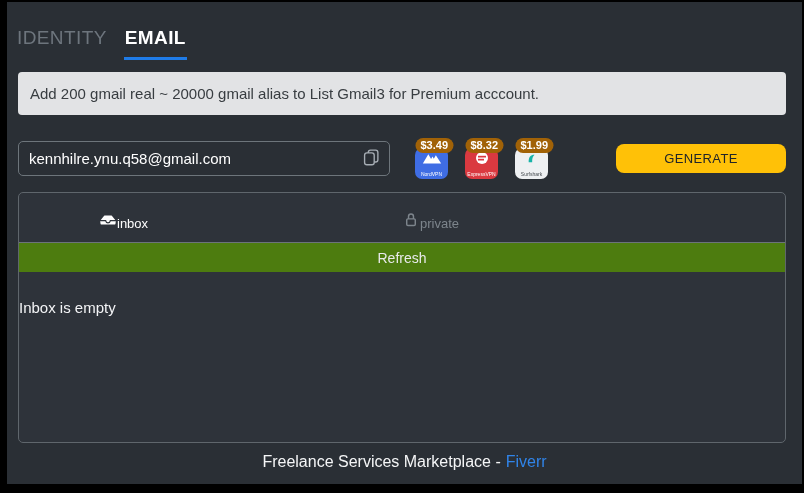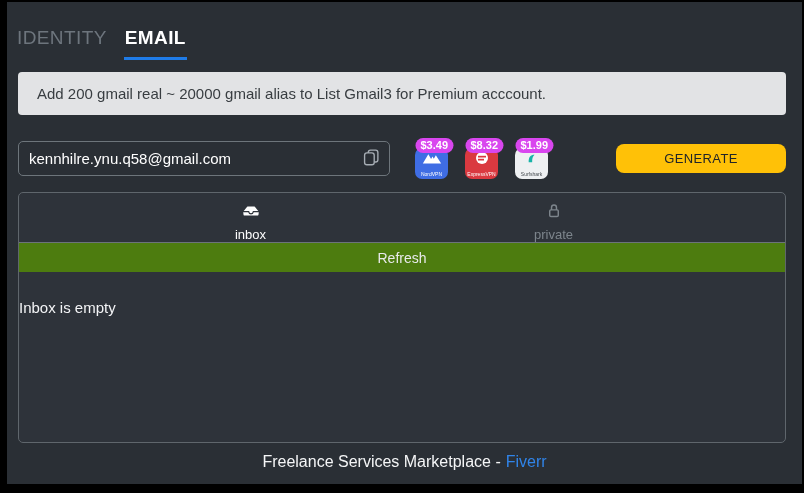--- a/index.html
+++ b/index.html
@@ -10,21 +10,21 @@
   .app { position:absolute; left:7px; top:2px; width:795px; height:482px; background:#2a2f35; overflow:hidden; }
 
   
   .top-tabs { position:absolute; left:9px; top:23px; display:flex; gap:16px; }
   .top-tab { font-size:19px; letter-spacing:.4px; color:#6d757d; padding:2px 1px 8px; cursor:pointer; }
   .top-tab.active { color:#fff; font-weight:bold; border-bottom:3px solid #1f7ce8; }
 
   
   .banner { position:absolute; left:11px; top:70px; width:768px; height:43px;
             background:#e2e3e5; border-radius:4px; display:flex; align-items:center;
-            padding-left:19px; }
+            padding-left:12px; }
   .banner span { font-size:15px; color:#383d41; }
 
   
   .email-wrap { position:absolute; left:11px; top:139px; width:372px; height:35px; }
   .email-input { width:100%; height:100%; background:transparent; border:1px solid #6d757b;
                  border-radius:5px; color:#fff; font-size:15px; padding:0 44px 0 10px;
                  font-family:"Liberation Sans","DejaVu Sans",sans-serif; outline:none; }
   .copy-btn { position:absolute; right:5px; top:4px; width:28px; height:27px; background:transparent;
               border:none; cursor:pointer; display:flex; align-items:center; justify-content:center; }
 
@@ -34,34 +34,34 @@
   .vpn-tile { position:absolute; left:1px; bottom:0; width:33px; height:31px; border-radius:7px;
               display:flex; flex-direction:column; align-items:center; justify-content:flex-end;
               padding-bottom:2px; }
   .vpn-tile .logo { position:absolute; top:3px; left:0; right:0; display:flex; justify-content:center; }
   .vpn-name { font-size:5px; line-height:6px; color:#fff; letter-spacing:0; white-space:nowrap; }
   .tile-nord { background:#3f6de4; }
   .tile-express { background:#da3940; }
   .tile-surf { background:#eef0f2; }
   .tile-surf .vpn-name { color:#444a4f; }
   .price-pill { position:absolute; top:0; left:50%; transform:translateX(-44%);
-                background:#d946ef; color:#fff; font-size:11px; font-weight:bold;
+                background:#a16207; color:#fff; font-size:11px; font-weight:bold;
                 line-height:15px; padding:0 5px; border-radius:8px; white-space:nowrap; z-index:2; }
 
   
   .generate-btn { position:absolute; left:609px; top:142px; width:170px; height:29px;
                   background:#ffc107; color:#212529; border:none; border-radius:8px;
                   font-size:13px; letter-spacing:.4px; cursor:pointer;
                   font-family:"Liberation Sans","DejaVu Sans",sans-serif; }
 
   
   .mail-panel { position:absolute; left:11px; top:190px; width:768px; height:251px;
                 border:1px solid #5f666c; border-radius:5px; background:#2e333a; overflow:hidden; }
   .mail-tabs { display:flex; height:50px; padding:7px 80px 0; border-bottom:1px solid #6c737a; }
-  .mail-tab { flex:1; display:flex; flex-direction:column; align-items:center; justify-content:flex-start;
+  .mail-tab { flex:1; display:flex; flex-direction:row; align-items:center; justify-content:flex-start;
               color:#7d858c; cursor:pointer; padding-top:2px; }
   .mail-tab .tab-label { font-size:13px; margin-top:3px; }
   .mail-tab.active { color:#fdfdfd; }
   .refresh-bar { height:29px; background:#4d7c0f; color:#e9eaec; font-size:14px;
                  display:flex; align-items:center; justify-content:center; cursor:pointer; }
   .empty-msg { margin-top:27px; color:#f3f4f6; font-size:15px; }
 
   
   .footer { position:absolute; left:0; top:451px; width:100%; text-align:center;
             font-size:16px; color:#f5f6f7; }

